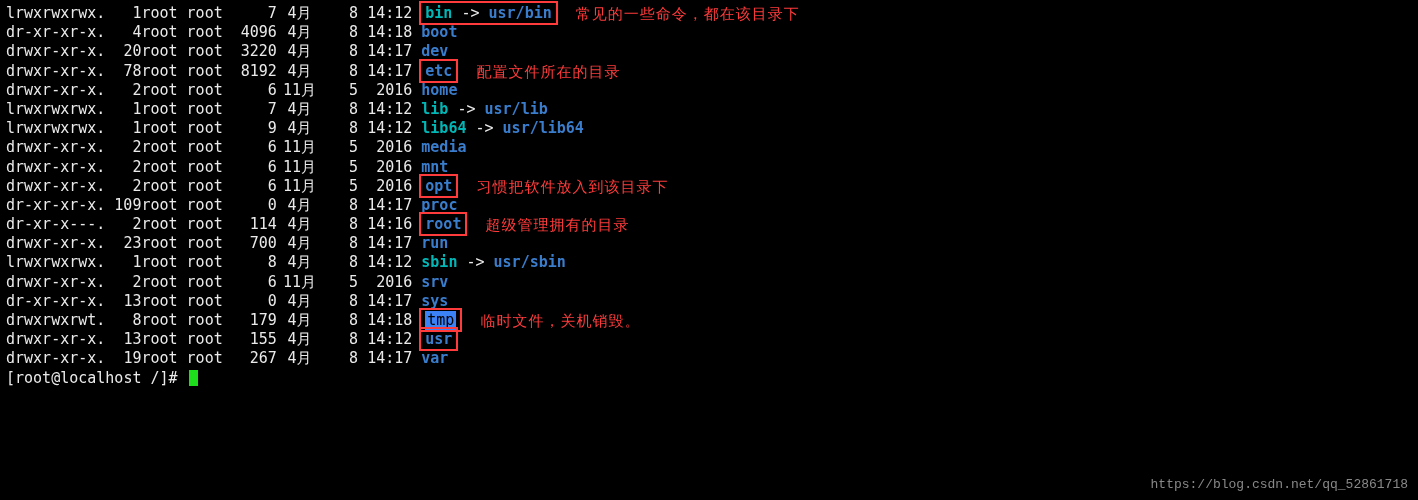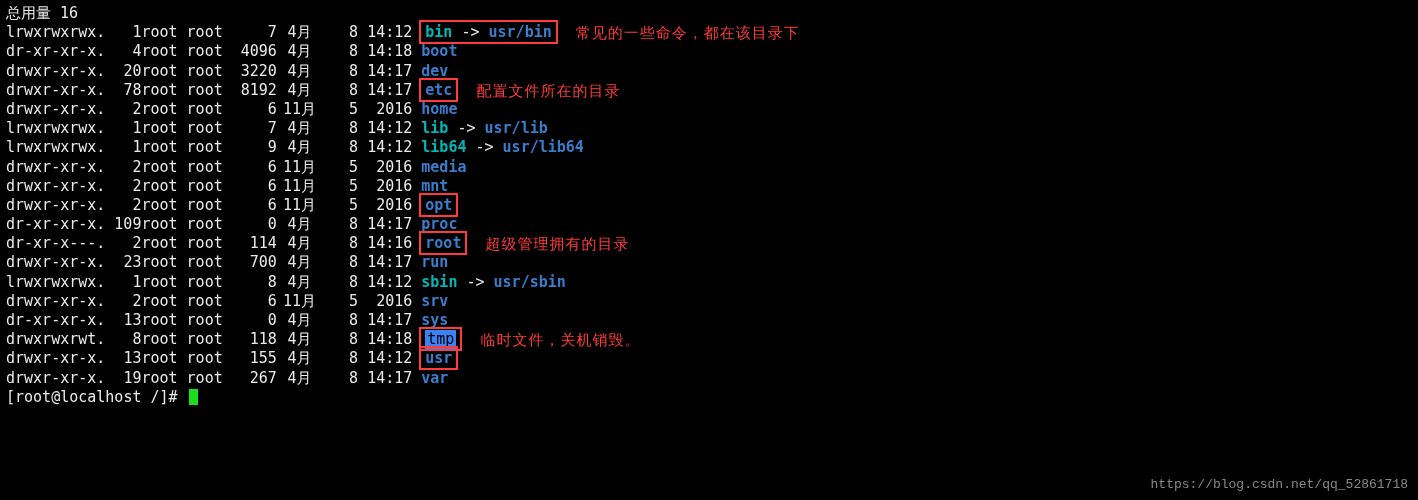--- a/index.html
+++ b/index.html
@@ -56,39 +56,38 @@
     right:10px; bottom:6px;
     color:#888;
     font-family: Liberation Mono, monospace;
     font-size:13px;
   }
 </style>
 </head>
 <body>
 
 <div>
-  <div class="row">总用量 16</div>
   <div id="listing">
       <div class="row"><span class="perms">lrwxrwxrwx.</span><span class="links">1</span> <span class="owner">root</span> <span class="group">root</span><span class="size">7</span><span class="month">4月</span><span class="day">8</span><span class="time">14:12</span><span><span class="boxed"><span class="name link">bin</span><span class="arrow"> -&gt; </span><span class="target">usr/bin</span></span></span><span class="annot">常见的一些命令，都在该目录下</span></div>
       <div class="row"><span class="perms">dr-xr-xr-x.</span><span class="links">4</span> <span class="owner">root</span> <span class="group">root</span><span class="size">4096</span><span class="month">4月</span><span class="day">8</span><span class="time">14:18</span><span><span class="name dir">boot</span></span></div>
       <div class="row"><span class="perms">drwxr-xr-x.</span><span class="links">20</span> <span class="owner">root</span> <span class="group">root</span><span class="size">3220</span><span class="month">4月</span><span class="day">8</span><span class="time">14:17</span><span><span class="name dir">dev</span></span></div>
       <div class="row"><span class="perms">drwxr-xr-x.</span><span class="links">78</span> <span class="owner">root</span> <span class="group">root</span><span class="size">8192</span><span class="month">4月</span><span class="day">8</span><span class="time">14:17</span><span><span class="boxed"><span class="name dir">etc</span></span></span><span class="annot">配置文件所在的目录</span></div>
       <div class="row"><span class="perms">drwxr-xr-x.</span><span class="links">2</span> <span class="owner">root</span> <span class="group">root</span><span class="size">6</span><span class="month">11月</span><span class="day">5</span><span class="time">2016</span><span><span class="name dir">home</span></span></div>
       <div class="row"><span class="perms">lrwxrwxrwx.</span><span class="links">1</span> <span class="owner">root</span> <span class="group">root</span><span class="size">7</span><span class="month">4月</span><span class="day">8</span><span class="time">14:12</span><span><span class="name link">lib</span><span class="arrow"> -&gt; </span><span class="target">usr/lib</span></span></div>
       <div class="row"><span class="perms">lrwxrwxrwx.</span><span class="links">1</span> <span class="owner">root</span> <span class="group">root</span><span class="size">9</span><span class="month">4月</span><span class="day">8</span><span class="time">14:12</span><span><span class="name link">lib64</span><span class="arrow"> -&gt; </span><span class="target">usr/lib64</span></span></div>
       <div class="row"><span class="perms">drwxr-xr-x.</span><span class="links">2</span> <span class="owner">root</span> <span class="group">root</span><span class="size">6</span><span class="month">11月</span><span class="day">5</span><span class="time">2016</span><span><span class="name dir">media</span></span></div>
       <div class="row"><span class="perms">drwxr-xr-x.</span><span class="links">2</span> <span class="owner">root</span> <span class="group">root</span><span class="size">6</span><span class="month">11月</span><span class="day">5</span><span class="time">2016</span><span><span class="name dir">mnt</span></span></div>
-      <div class="row"><span class="perms">drwxr-xr-x.</span><span class="links">2</span> <span class="owner">root</span> <span class="group">root</span><span class="size">6</span><span class="month">11月</span><span class="day">5</span><span class="time">2016</span><span><span class="boxed"><span class="name dir">opt</span></span></span></div>
+      <div class="row"><span class="perms">drwxr-xr-x.</span><span class="links">2</span> <span class="owner">root</span> <span class="group">root</span><span class="size">6</span><span class="month">11月</span><span class="day">5</span><span class="time">2016</span><span><span class="boxed"><span class="name dir">opt</span></span></span><span class="annot">习惯把软件放入到该目录下</span></div>
       <div class="row"><span class="perms">dr-xr-xr-x.</span><span class="links">109</span> <span class="owner">root</span> <span class="group">root</span><span class="size">0</span><span class="month">4月</span><span class="day">8</span><span class="time">14:17</span><span><span class="name dir">proc</span></span></div>
       <div class="row"><span class="perms">dr-xr-x---.</span><span class="links">2</span> <span class="owner">root</span> <span class="group">root</span><span class="size">114</span><span class="month">4月</span><span class="day">8</span><span class="time">14:16</span><span><span class="boxed"><span class="name dir">root</span></span></span><span class="annot">超级管理拥有的目录</span></div>
       <div class="row"><span class="perms">drwxr-xr-x.</span><span class="links">23</span> <span class="owner">root</span> <span class="group">root</span><span class="size">700</span><span class="month">4月</span><span class="day">8</span><span class="time">14:17</span><span><span class="name dir">run</span></span></div>
       <div class="row"><span class="perms">lrwxrwxrwx.</span><span class="links">1</span> <span class="owner">root</span> <span class="group">root</span><span class="size">8</span><span class="month">4月</span><span class="day">8</span><span class="time">14:12</span><span><span class="name link">sbin</span><span class="arrow"> -&gt; </span><span class="target">usr/sbin</span></span></div>
       <div class="row"><span class="perms">drwxr-xr-x.</span><span class="links">2</span> <span class="owner">root</span> <span class="group">root</span><span class="size">6</span><span class="month">11月</span><span class="day">5</span><span class="time">2016</span><span><span class="name dir">srv</span></span></div>
       <div class="row"><span class="perms">dr-xr-xr-x.</span><span class="links">13</span> <span class="owner">root</span> <span class="group">root</span><span class="size">0</span><span class="month">4月</span><span class="day">8</span><span class="time">14:17</span><span><span class="name dir">sys</span></span></div>
-      <div class="row"><span class="perms">drwxrwxrwt.</span><span class="links">8</span> <span class="owner">root</span> <span class="group">root</span><span class="size">118</span><span class="month">4月</span><span class="day">8</span><span class="time">14:18</span><span><span class="boxed"><span class="name tmp">tmp</span></span></span><span class="annot">临时文件，关机销毁。</span></div>
+      <div class="row"><span class="perms">drwxrwxrwt.</span><span class="links">8</span> <span class="owner">root</span> <span class="group">root</span><span class="size">179</span><span class="month">4月</span><span class="day">8</span><span class="time">14:18</span><span><span class="boxed"><span class="name tmp">tmp</span></span></span><span class="annot">临时文件，关机销毁。</span></div>
       <div class="row"><span class="perms">drwxr-xr-x.</span><span class="links">13</span> <span class="owner">root</span> <span class="group">root</span><span class="size">155</span><span class="month">4月</span><span class="day">8</span><span class="time">14:12</span><span><span class="boxed"><span class="name dir">usr</span></span></span></div>
       <div class="row"><span class="perms">drwxr-xr-x.</span><span class="links">19</span> <span class="owner">root</span> <span class="group">root</span><span class="size">267</span><span class="month">4月</span><span class="day">8</span><span class="time">14:17</span><span><span class="name dir">var</span></span></div>
     </div>
   <div class="row">
     <span>[root@localhost /]# </span><span class="cursor"></span>
   </div>
 </div>
 
 <div class="watermark">https://blog.csdn.net/qq_52861718</div>
 

